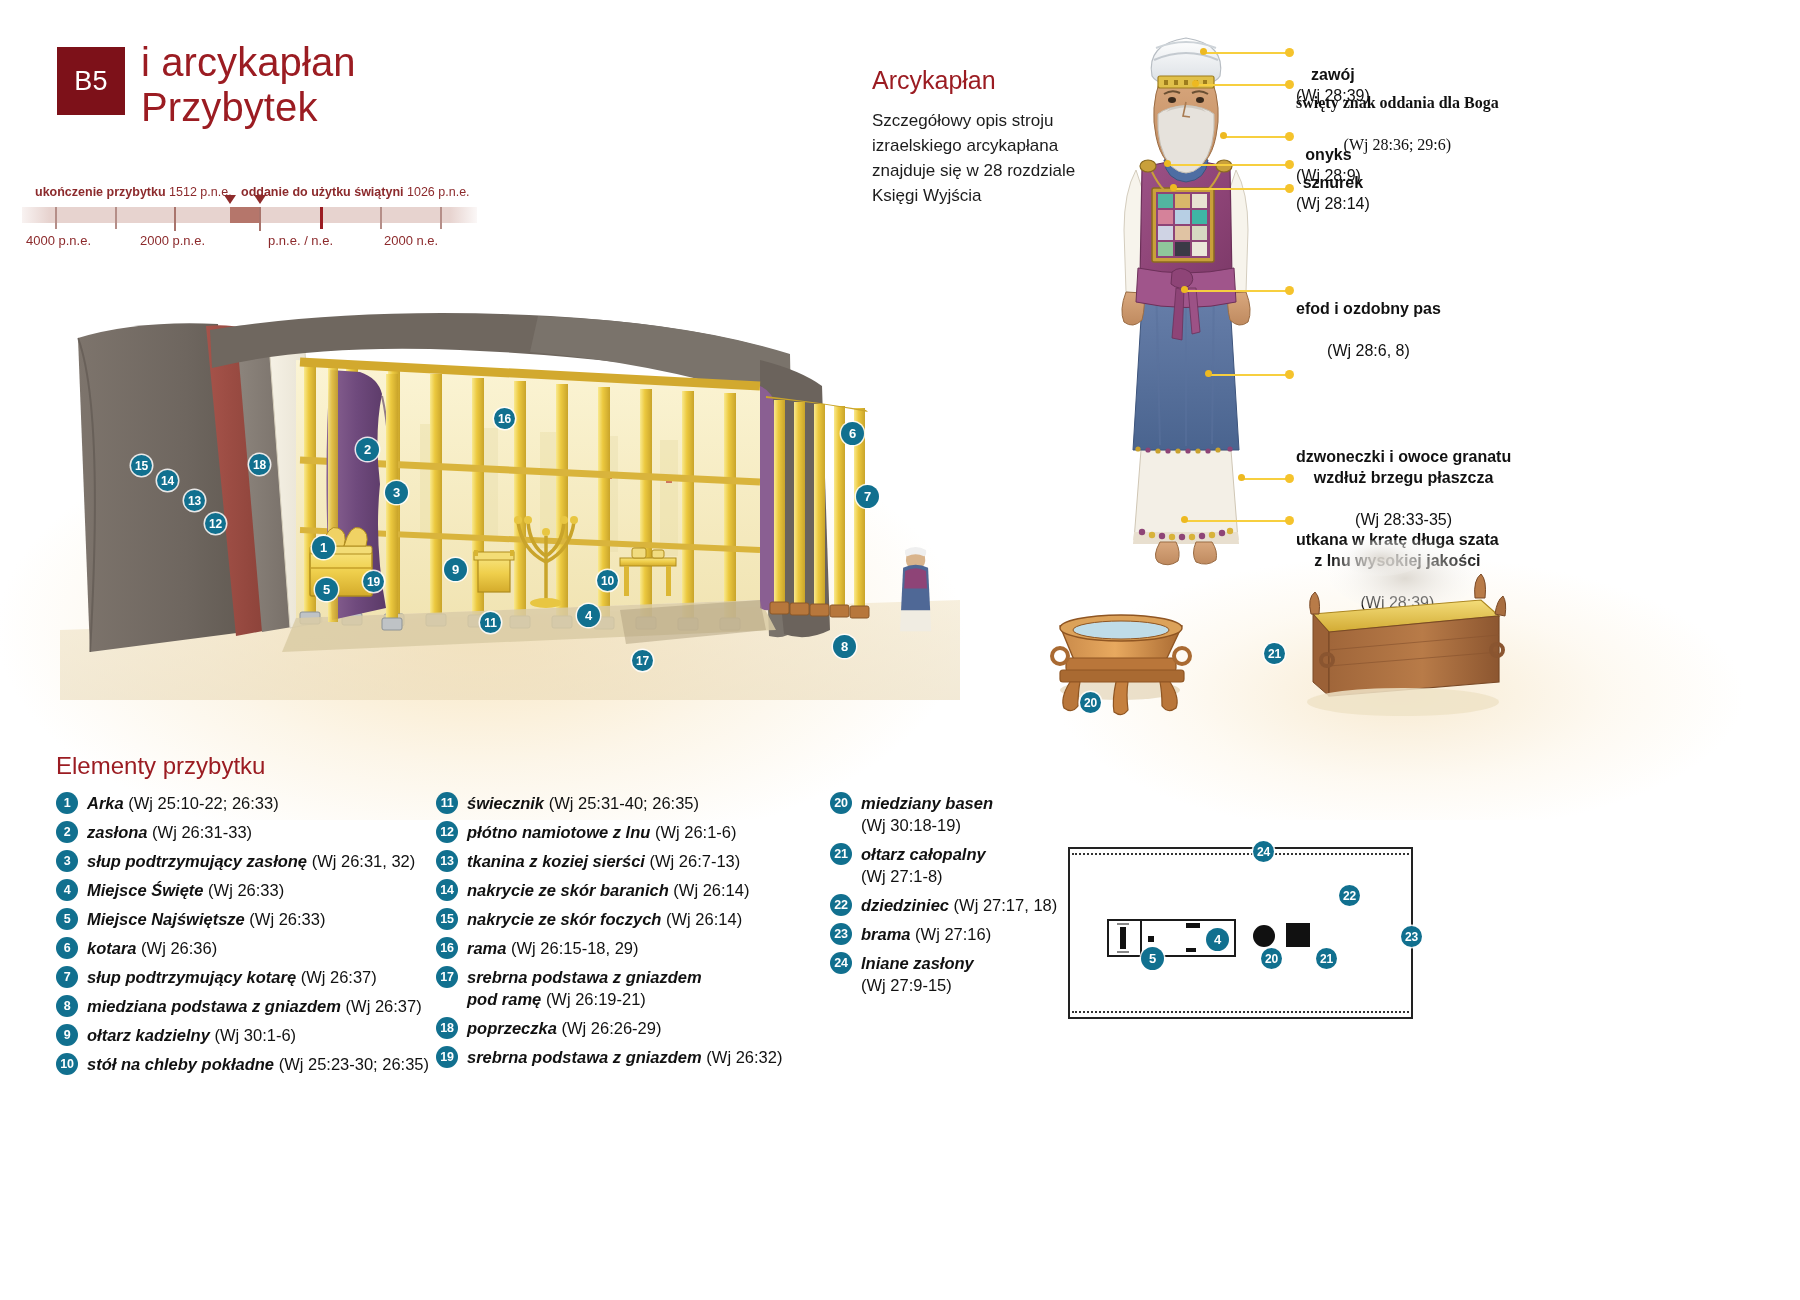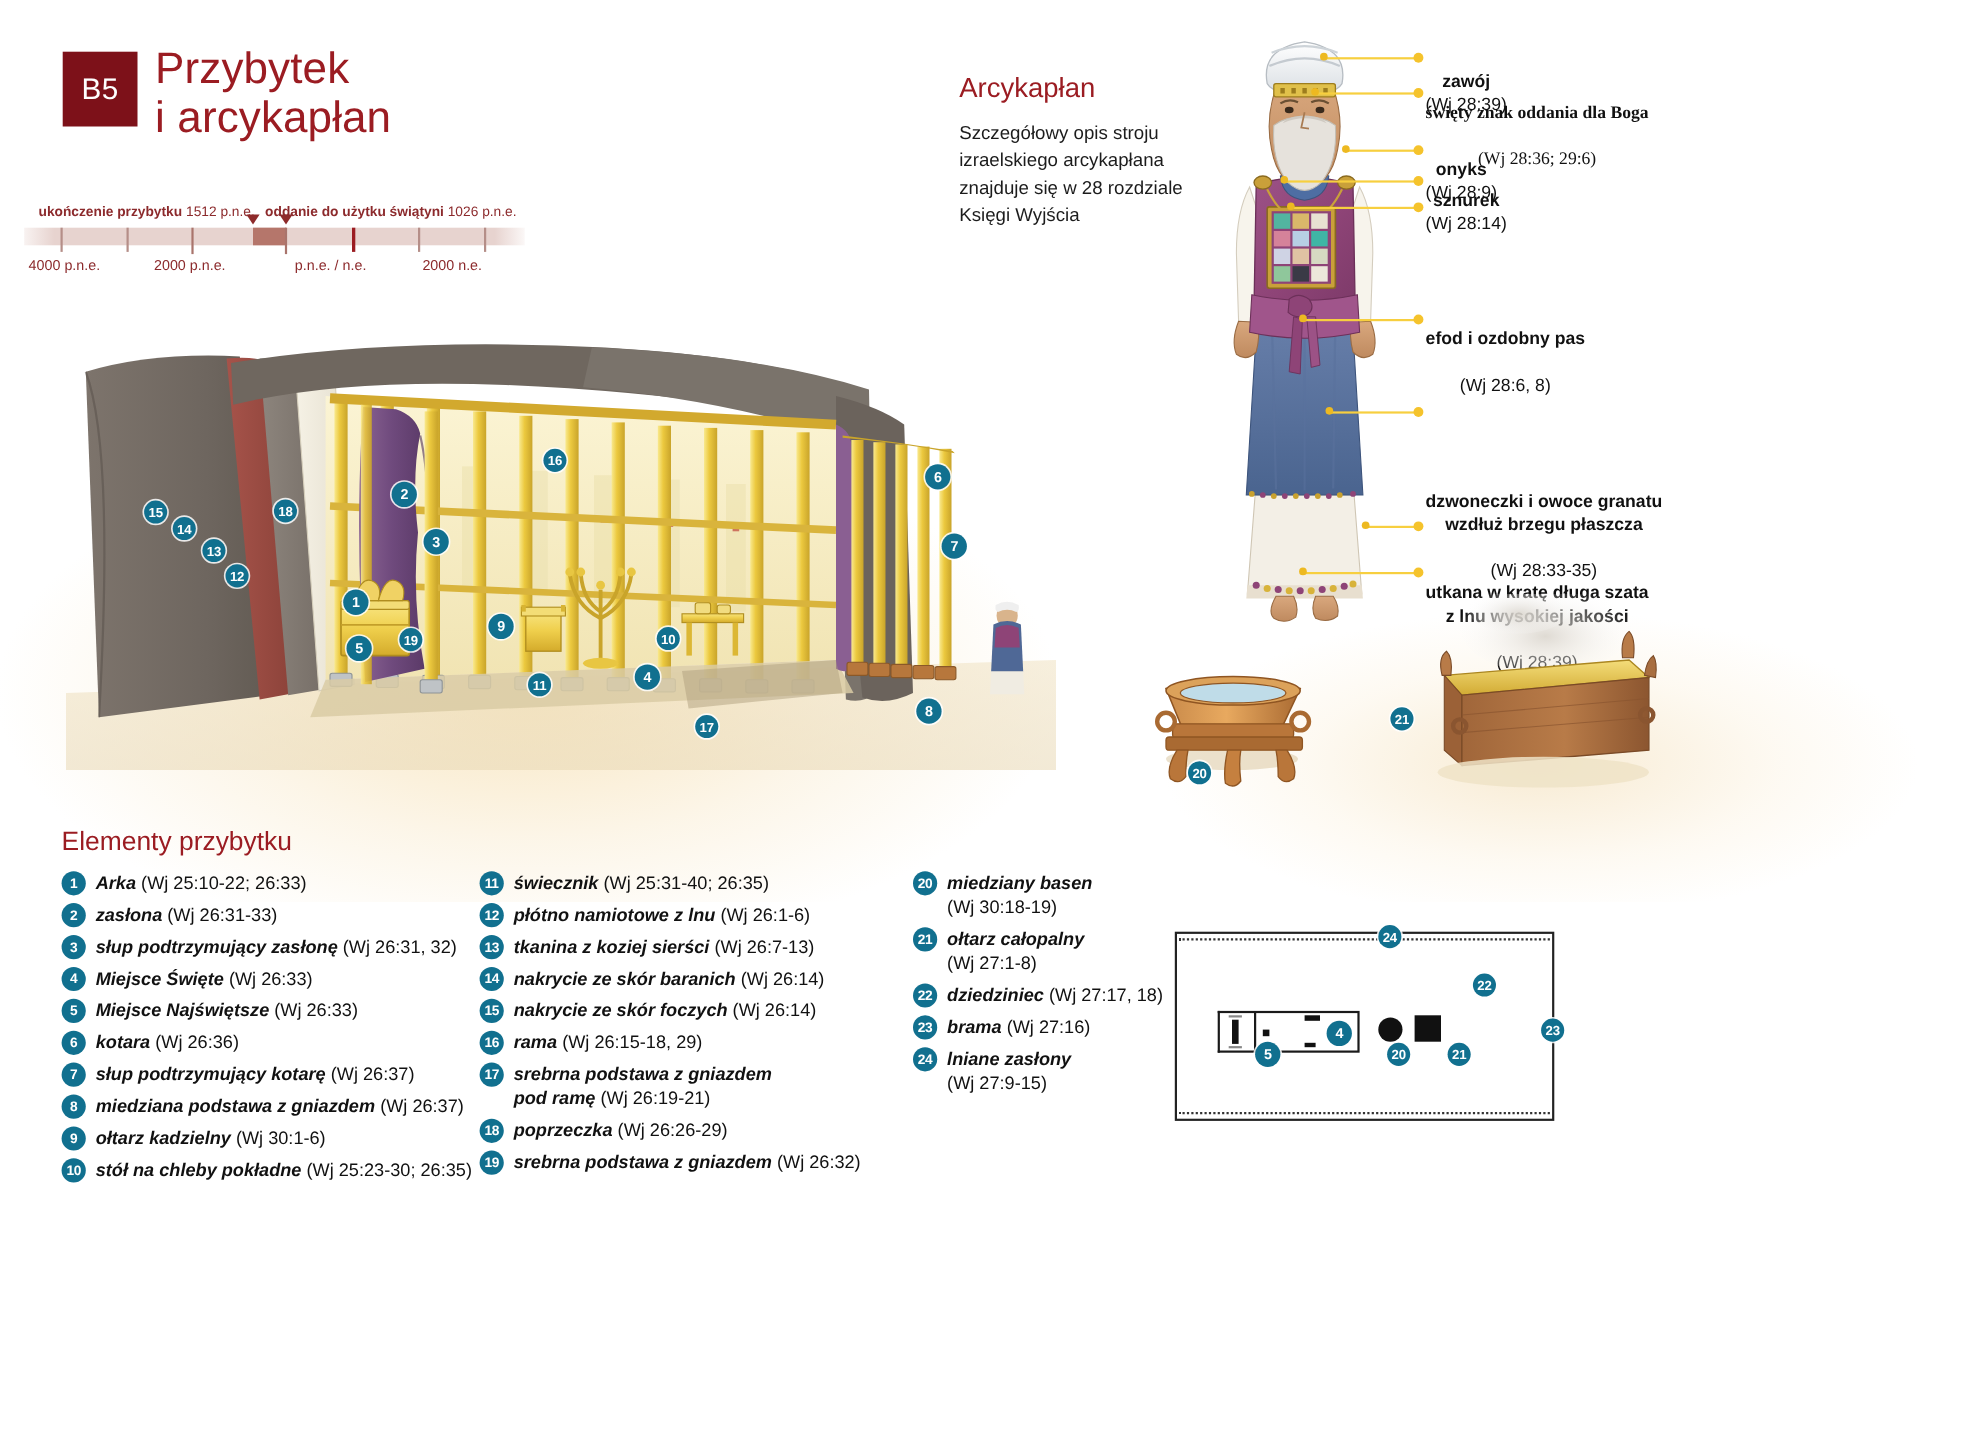--- a/index.html
+++ b/index.html
@@ -200,22 +200,22 @@
 
 <div id="page">
 
   <div class="warm-wash"></div>
   <div class="warm-wash2"></div>
 
   <div class="badge">
     <span>B5</span>
   </div>
   <div class="page-title">
+    <div>i arcykapłan</div>
     <div>Przybytek</div>
-    <div>i arcykapłan</div>
   </div>
 
   <div class="timeline">
     <div class="tl-bar"></div>
     <div class="tl-band"></div>
 
     <div class="tl-tick" style="left:33px;"></div>
     <div class="tl-tick" style="left:93px;"></div>
     <div class="tl-tick major" style="left:152px;"></div>
     <div class="tl-tick major" style="left:237px;"></div>

